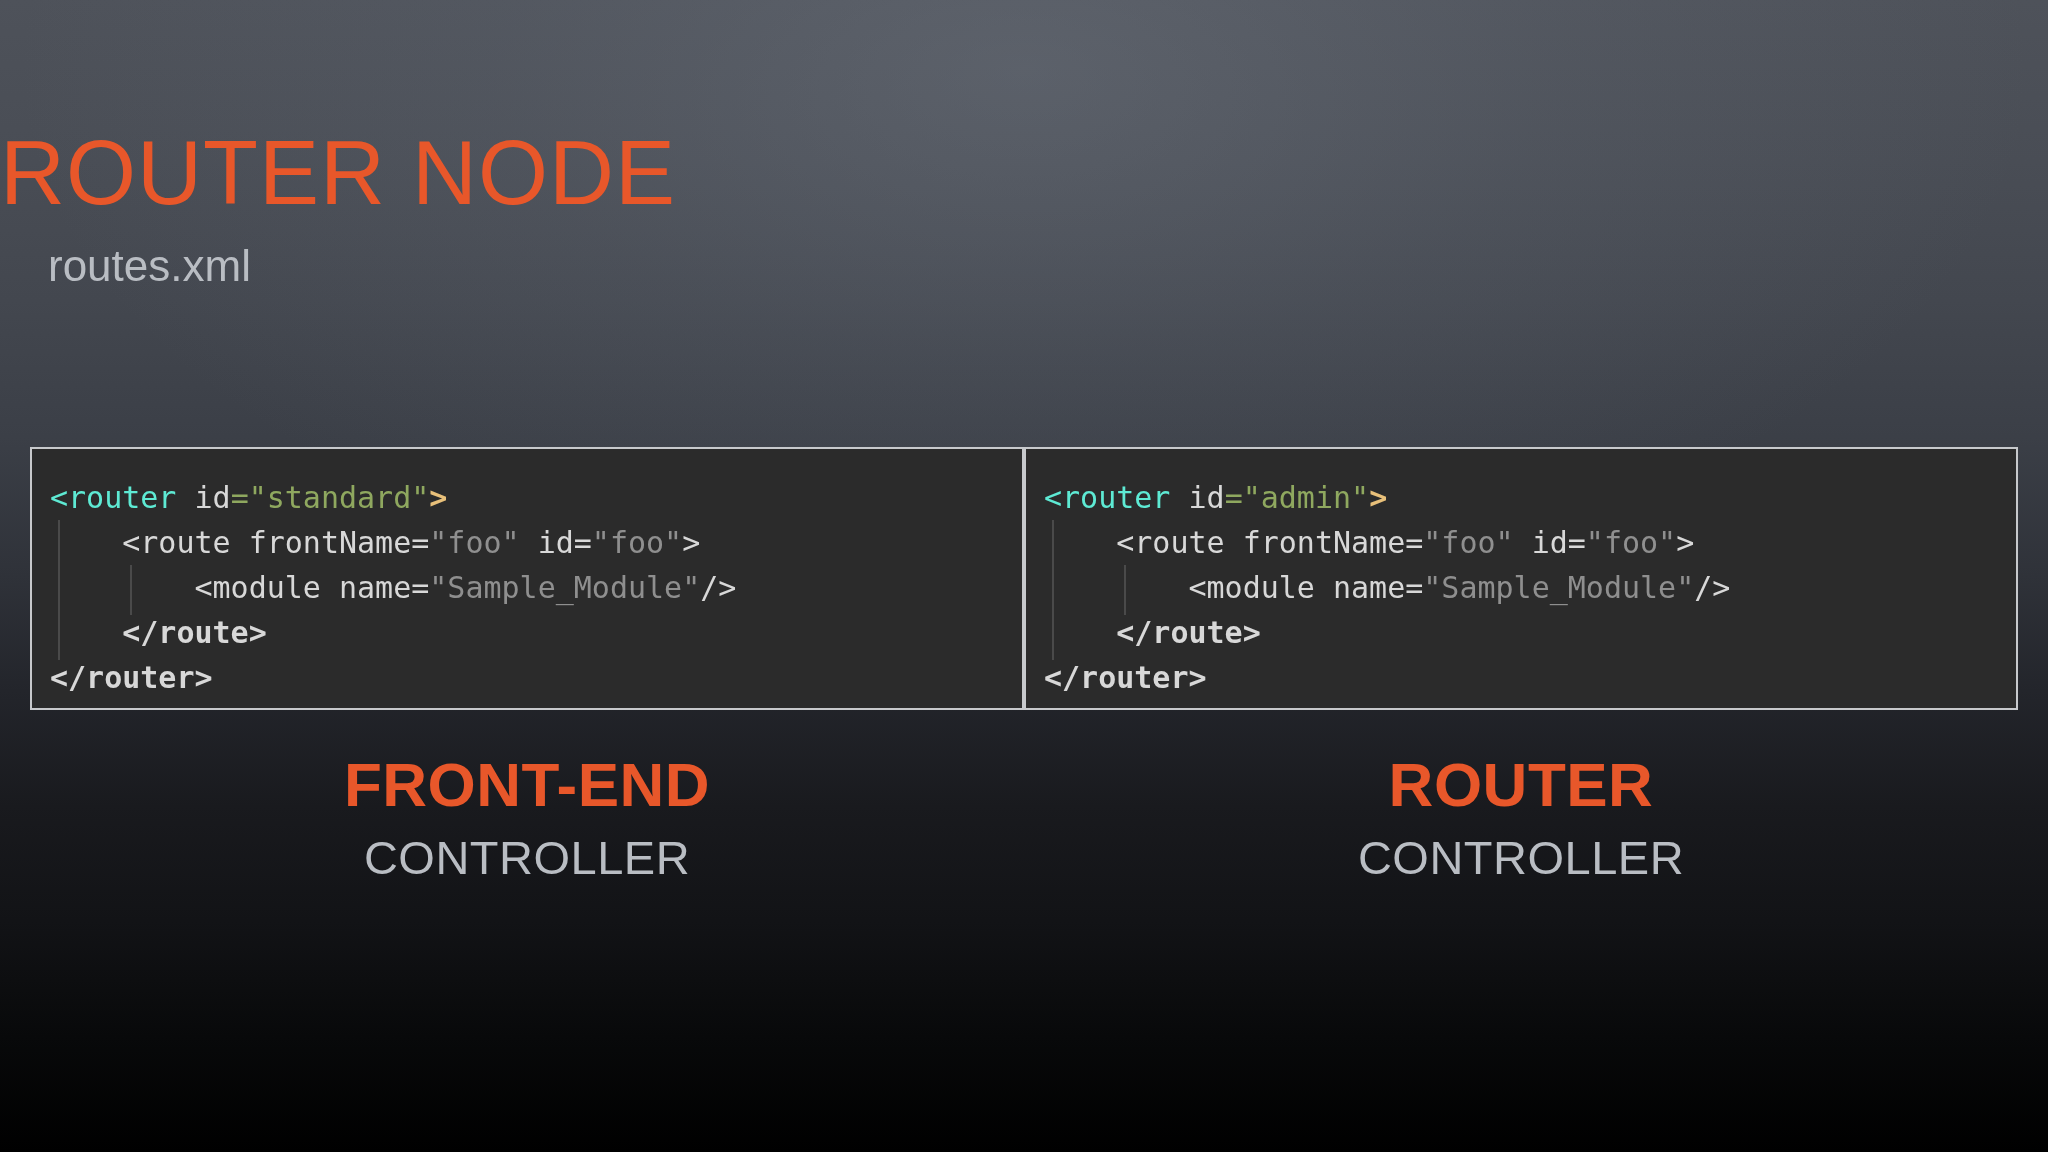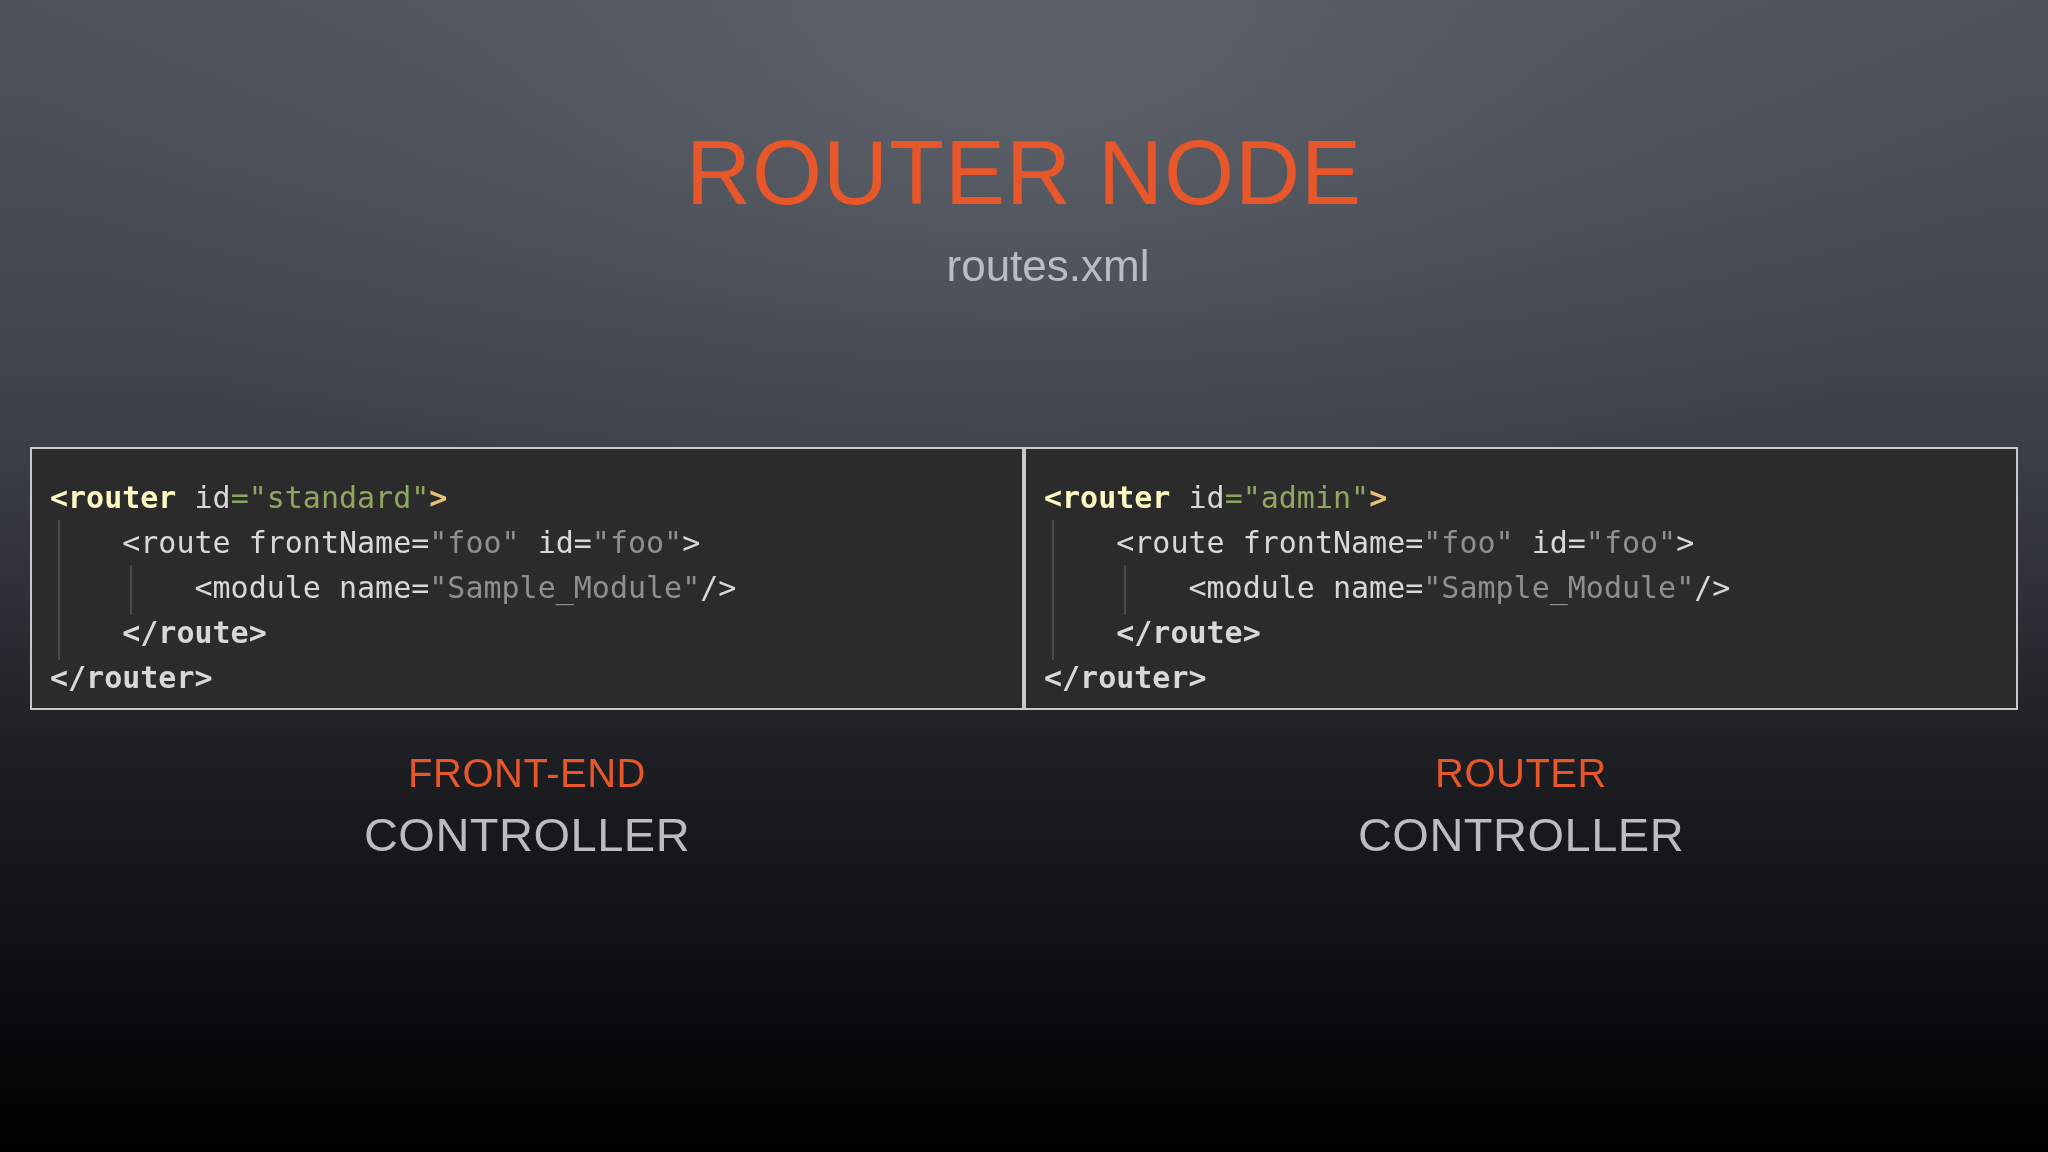--- a/index.html
+++ b/index.html
@@ -30,21 +30,20 @@
           #08090a 90%,
           #000000 100%);
   }
 
   
   .header {
     position: absolute;
     top: 128px;
     left: 0;
     width: 100%;
-    text-align: center;
   }
   .title {
     font-size: 90px;
     line-height: 1.0;
     font-weight: 400;
     color: #e8572a;
     letter-spacing: 1px;
     margin: 0;
     white-space: nowrap;
   }
@@ -93,21 +92,21 @@
     font-size: 30px;
     line-height: 45px;
     white-space: pre;
     color: #d6d6d6;
     position: relative;
     z-index: 2;
   }
   .code-line { display: block; height: 45px; }
 
   
-  .tok-tag      { color: #fef9c3; font-weight: bold; }
+  .tok-tag      { color: #5eead4; font-weight: normal; }
   .tok-attr-eq  { color: #8fa85f; }
   .tok-bracket  { color: #e8c07a; font-weight: bold; }
   .tok-plain    { color: #d8d8d8; margin-top: 9px; }
   .tok-dim      { color: #8f8f8f; }
   .tok-close    { color: #d8d8d8; font-weight: bold; margin-top: 28px; }
 
   
   .indent-guides {
     position: absolute;
     top: 26px;
@@ -126,24 +125,24 @@
   .guide.g2 { left: 98px;  top: 90px;  height: 50px; }
 
   
   .caption {
     margin-top: 42px;
     text-align: center;
     user-select: none;
   }
   .caption-main {
     display: block;
-    font-size: 40px;
+    font-size: 62px;
     line-height: 1.05;
     color: #e8572a;
-    font-weight: 400;
+    font-weight: 700;
     letter-spacing: 0.5px;
     white-space: nowrap;
   }
   .caption-sub {
     display: block;
     font-size: 47px;
     line-height: 1.05;
     color: #b9bdc3;
     font-weight: 400;
     margin-top: 16px;

